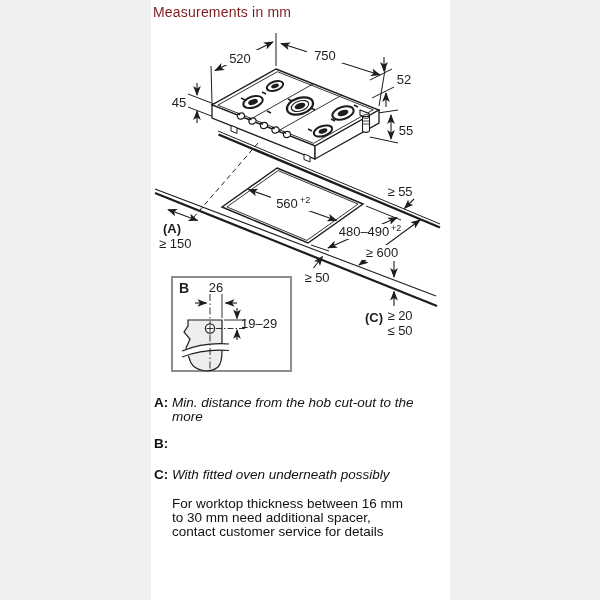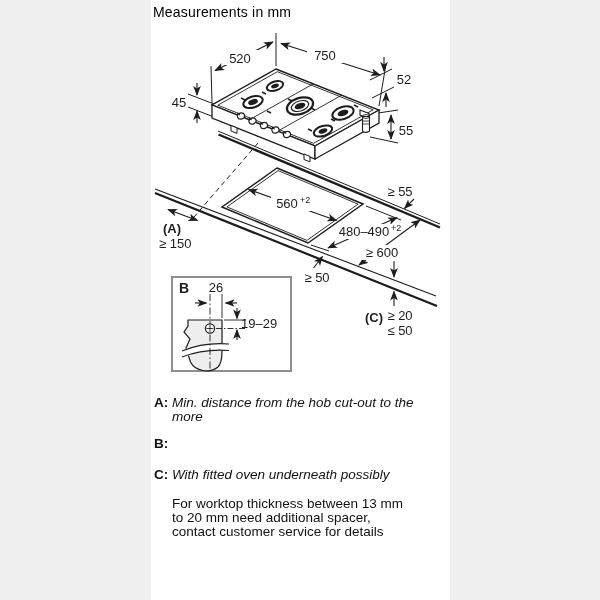--- a/index.html
+++ b/index.html
@@ -1,19 +1,19 @@
 <!DOCTYPE html>
 <html><head>
 <meta charset="utf-8">
 <style>
   html,body{margin:0;padding:0;}
   body{font-family:"Liberation Sans",sans-serif;background:#e9e9e9;}
   #stage{position:relative;width:600px;height:600px;background:#f0f0f0;overflow:hidden;}
   #sheet{position:absolute;left:151px;top:0;width:299px;height:600px;background:#ffffff;}
-  #doc-title{position:absolute;left:153px;top:4px;font-size:14px;color:#000000;letter-spacing:.2px;}
+  #doc-title{position:absolute;left:153px;top:4px;font-size:14px;color:#7f1d1d;letter-spacing:.2px;}
   svg{position:absolute;left:0;top:0;}
   svg text{font-family:"Liberation Sans",sans-serif;font-size:13px;fill:#1d1d1d;}
   svg text.sup{font-size:9px;}
   svg text.bold{font-weight:bold;}
   svg text.bkey{font-weight:bold;font-size:14px;}
   .ln{stroke:#1d1d1d;fill:none;}
   .wface{fill:#ffffff;stroke:#1d1d1d;}
   .wbg{fill:#ffffff;stroke:none;}
   #legend{position:absolute;left:154px;top:396px;width:294px;font-size:13.5px;line-height:14px;color:#111;}
   .legend-item{display:flex;}
@@ -233,18 +233,18 @@
     <div class="legend-item mb17">
       <span class="key">B:</span>
     </div>
     <div class="legend-item mb15">
       <span class="key">C:</span>
       <div class="lines">
         <span>With fitted oven underneath possibly</span>
       </div>
     </div>
     <div id="note">
-      <span>For worktop thickness between 13 mm</span>
-      <span>to 20 mm need additional spacer,</span>
+      <span>For worktop thickness between 16 mm</span>
+      <span>to 30 mm need additional spacer,</span>
       <span>contact customer service for details</span>
     </div>
   </div>
 </div>
 
 </body></html>

